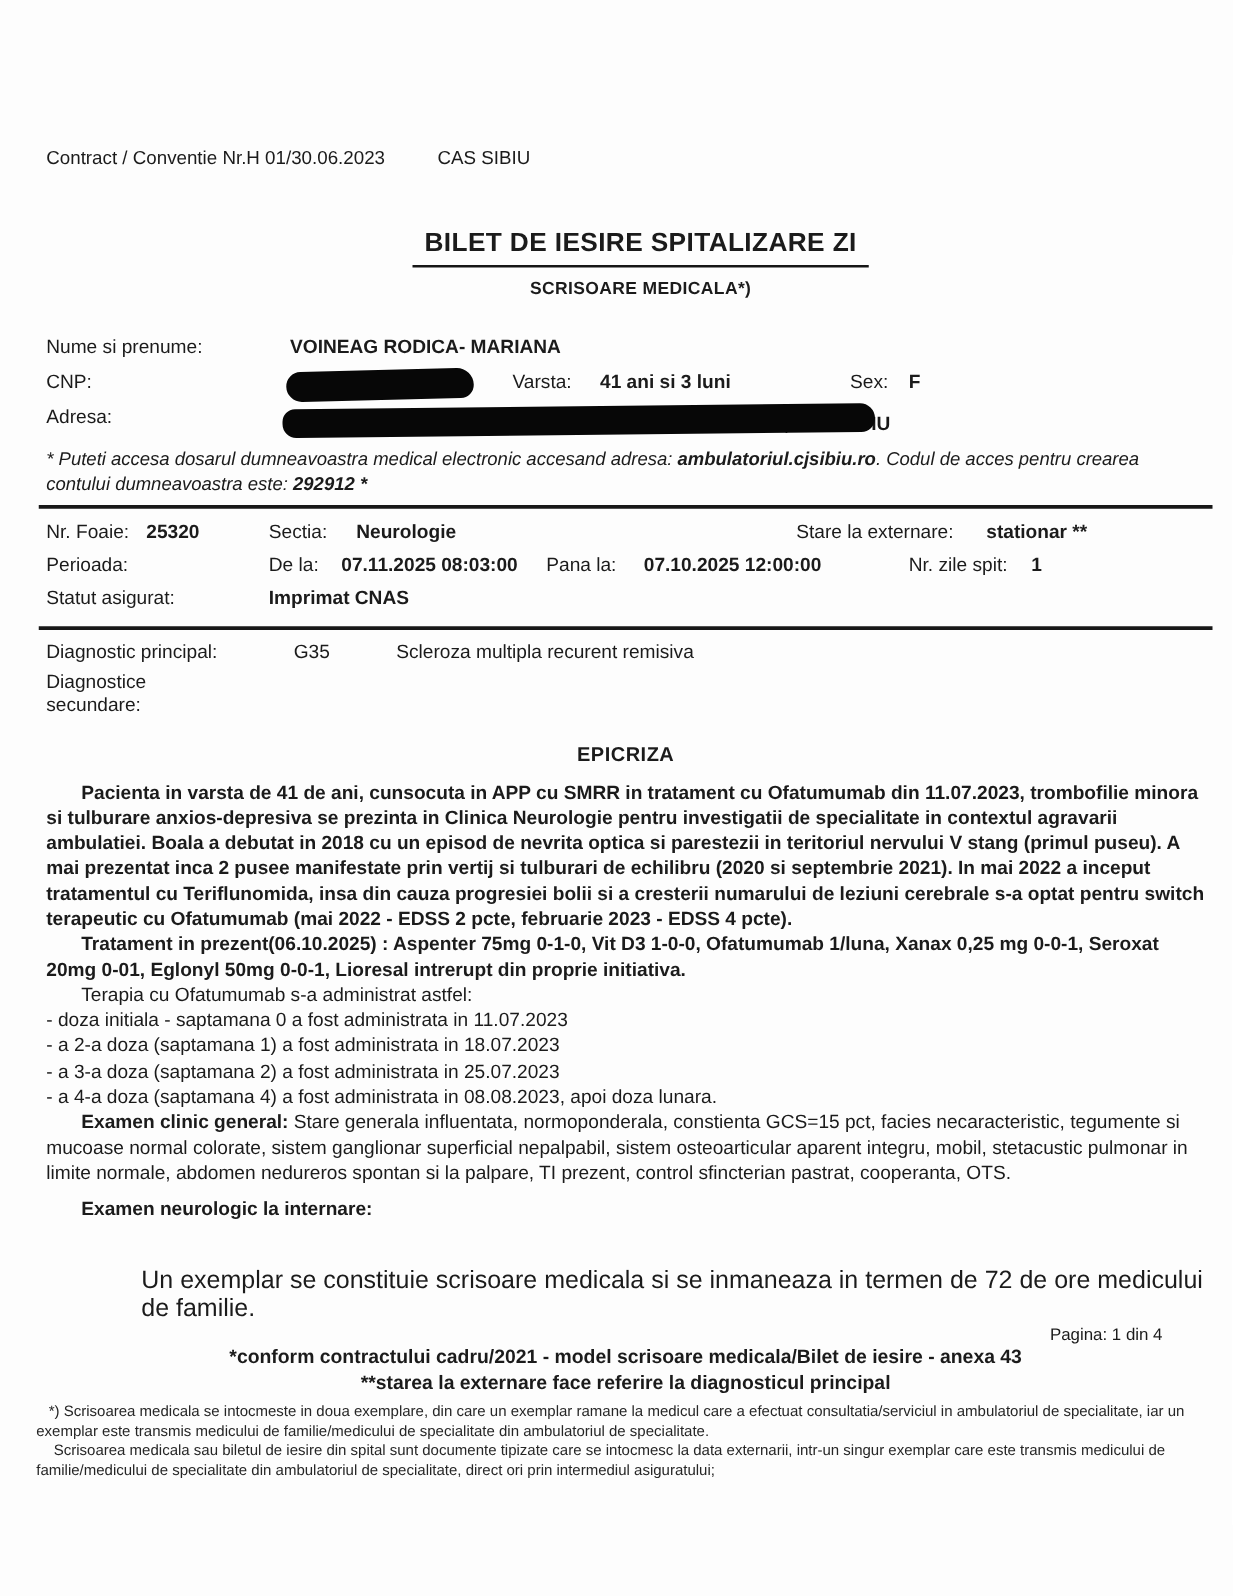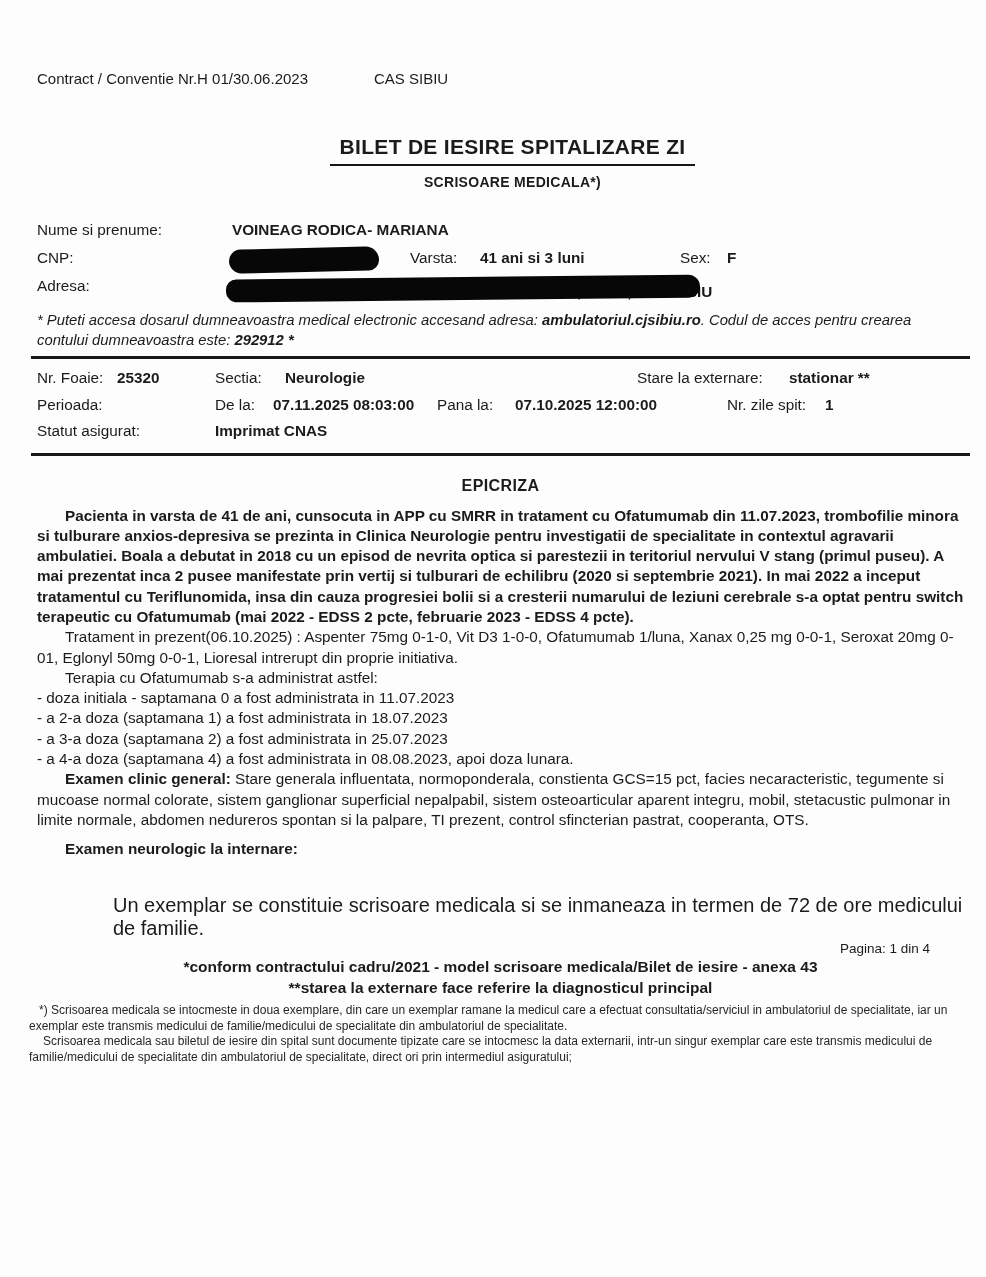--- a/index.html
+++ b/index.html
@@ -14,23 +14,23 @@
   }
   .content {
     position: relative;
     margin: 0 22px 0 37px; 
     width: 927px;
   }
   .b { font-weight: bold; }
 
   
   .contract-row {
-    padding-top: 70px;
+    padding-top: 118px;
     display: flex;
-    gap: 66px;
+    gap: 42px;
     font-size: 15px;
   }
 
   
   .title-block { margin-top: 48px; text-align: center; padding-left: 24px; }
   .title-main {
     display: inline-block;
     font-size: 21px;
     font-weight: bold;
     letter-spacing: 0.3px;
@@ -81,21 +81,21 @@
   
   .diag { margin-top: 9px; font-size: 15.3px; }
   .drow { position: relative; height: 23px; }
   .drow span { position: absolute; top: 0; white-space: nowrap; }
   .dsec { line-height: 19.5px; }
 
   
   .epi-head { margin-top: 21px; text-align: center; font-size: 16px; font-weight: bold; letter-spacing: 0.4px; }
   .body-par { margin: 0; font-size: 15.3px; line-height: 20.3px; }
   .epi-par { margin-top: 11px; text-indent: 28px; font-weight: bold; }
-  .treat-par { font-weight: normal; text-indent: 28px; }
+  .treat-par { font-weight: bold; text-indent: 28px; }
   .terapia-line { text-indent: 28px; }
   .tline { font-size: 15.3px; line-height: 20.3px; }
   .exam-par { }
   .exam-par .lead { font-weight: bold; }
   .exam-indent { text-indent: 28px; }
   .neuro-head { margin-top: 10px; padding-left: 28px; font-size: 15.3px; font-weight: bold; }
 
   
   .exemplar { margin-top: 36px; padding-left: 76px; font-size: 20px; }
   .meta-row { position: relative; height: 18px; margin-top: 3px; font-size: 13.5px; }
@@ -167,20 +167,29 @@
         <span class="b" style="left:788px">1</span>
       </div>
       <div class="arow">
         <span style="left:0">Statut asigurat:</span>
         <span class="b" style="left:178px">Imprimat CNAS</span>
       </div>
     </div>
 
     <hr class="rule">
 
+    <div class="diag">
+      <div class="drow">
+        <span style="left:0">Diagnostic principal:</span>
+        <span style="left:198px">G35</span>
+        <span style="left:280px">Scleroza multipla recurent remisiva</span>
+      </div>
+      <div class="dsec">Diagnostice</div>
+      <div class="dsec">secundare:</div>
+    </div>
 
     <div class="epi-head">EPICRIZA</div>
 
     <p class="body-par epi-par">Pacienta in varsta de 41 de ani, cunsocuta in APP cu SMRR in tratament cu Ofatumumab din 11.07.2023, trombofilie minora si tulburare anxios-depresiva se prezinta in Clinica Neurologie pentru investigatii de specialitate in contextul agravarii ambulatiei. Boala a debutat in 2018 cu un episod de nevrita optica si parestezii in teritoriul nervului V stang (primul puseu). A mai prezentat inca 2 pusee manifestate prin vertij si tulburari de echilibru (2020 si septembrie 2021). In mai 2022 a inceput tratamentul cu Teriflunomida, insa din cauza progresiei bolii si a cresterii numarului de leziuni cerebrale s-a optat pentru switch terapeutic cu Ofatumumab (mai 2022 - EDSS 2 pcte, februarie 2023 - EDSS 4 pcte).</p>
 
     <p class="body-par treat-par">Tratament in prezent(06.10.2025) : Aspenter 75mg 0-1-0, Vit D3 1-0-0, Ofatumumab 1/luna, Xanax 0,25 mg 0-0-1, Seroxat 20mg 0-01, Eglonyl 50mg 0-0-1, Lioresal intrerupt din proprie initiativa.</p>
 
     <p class="body-par terapia-line">Terapia cu Ofatumumab s-a administrat astfel:</p>
 
     <div>

